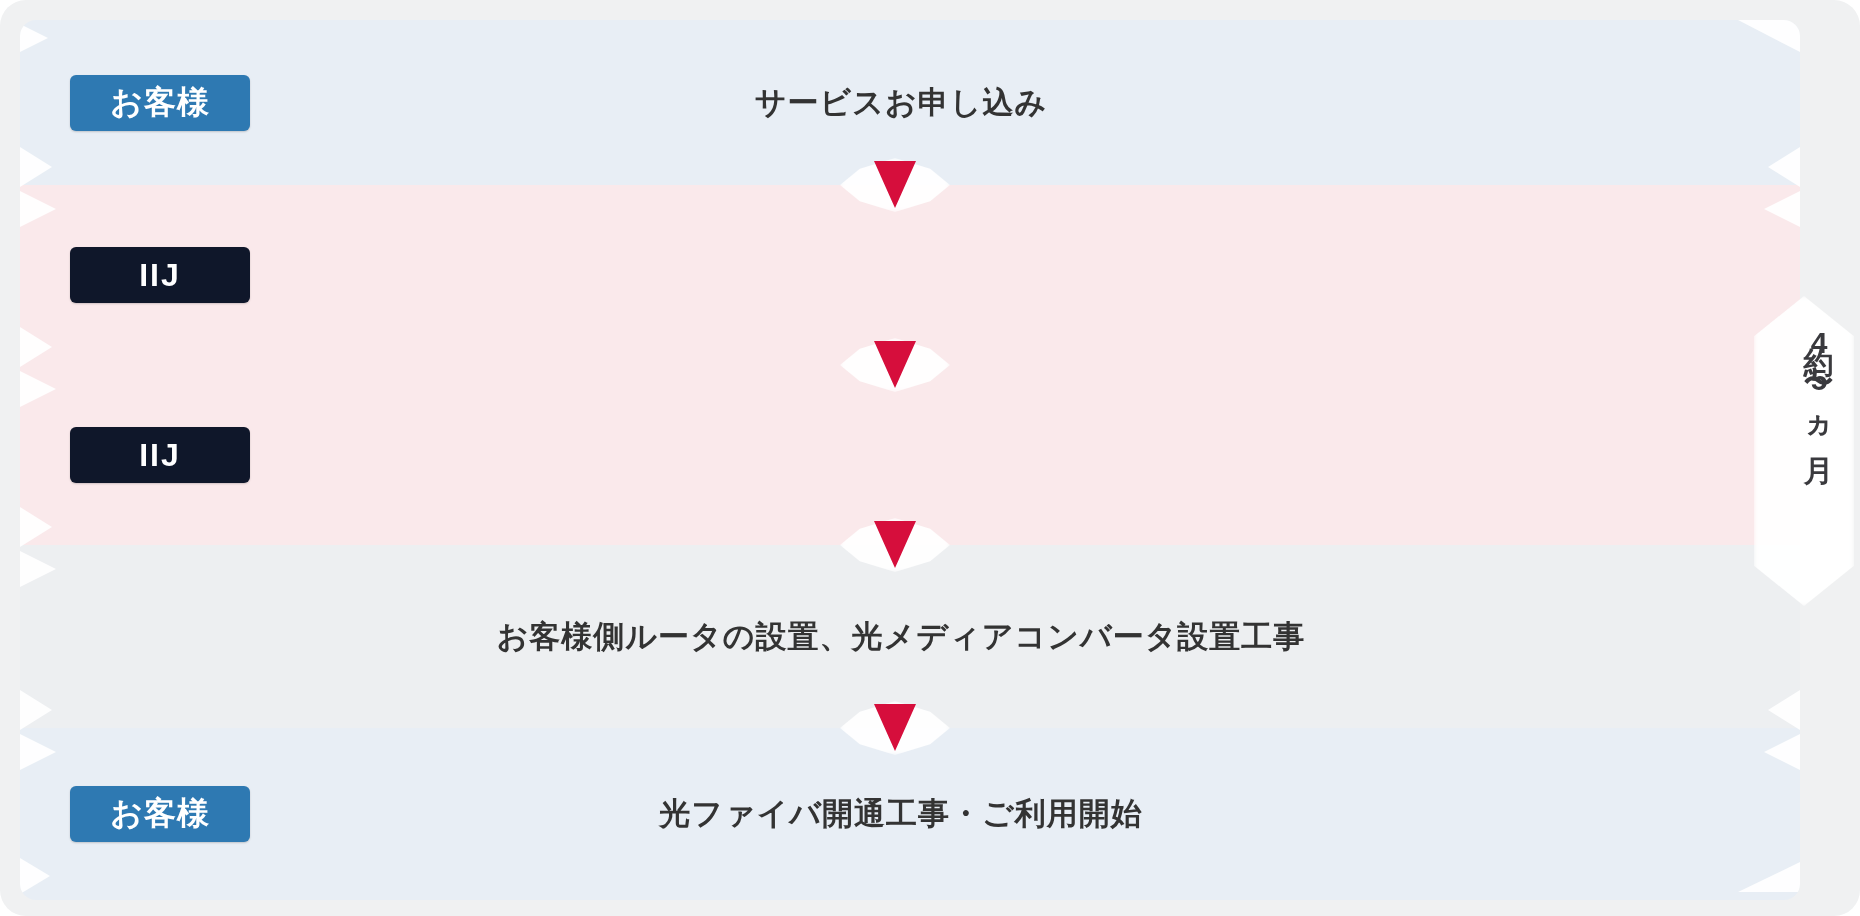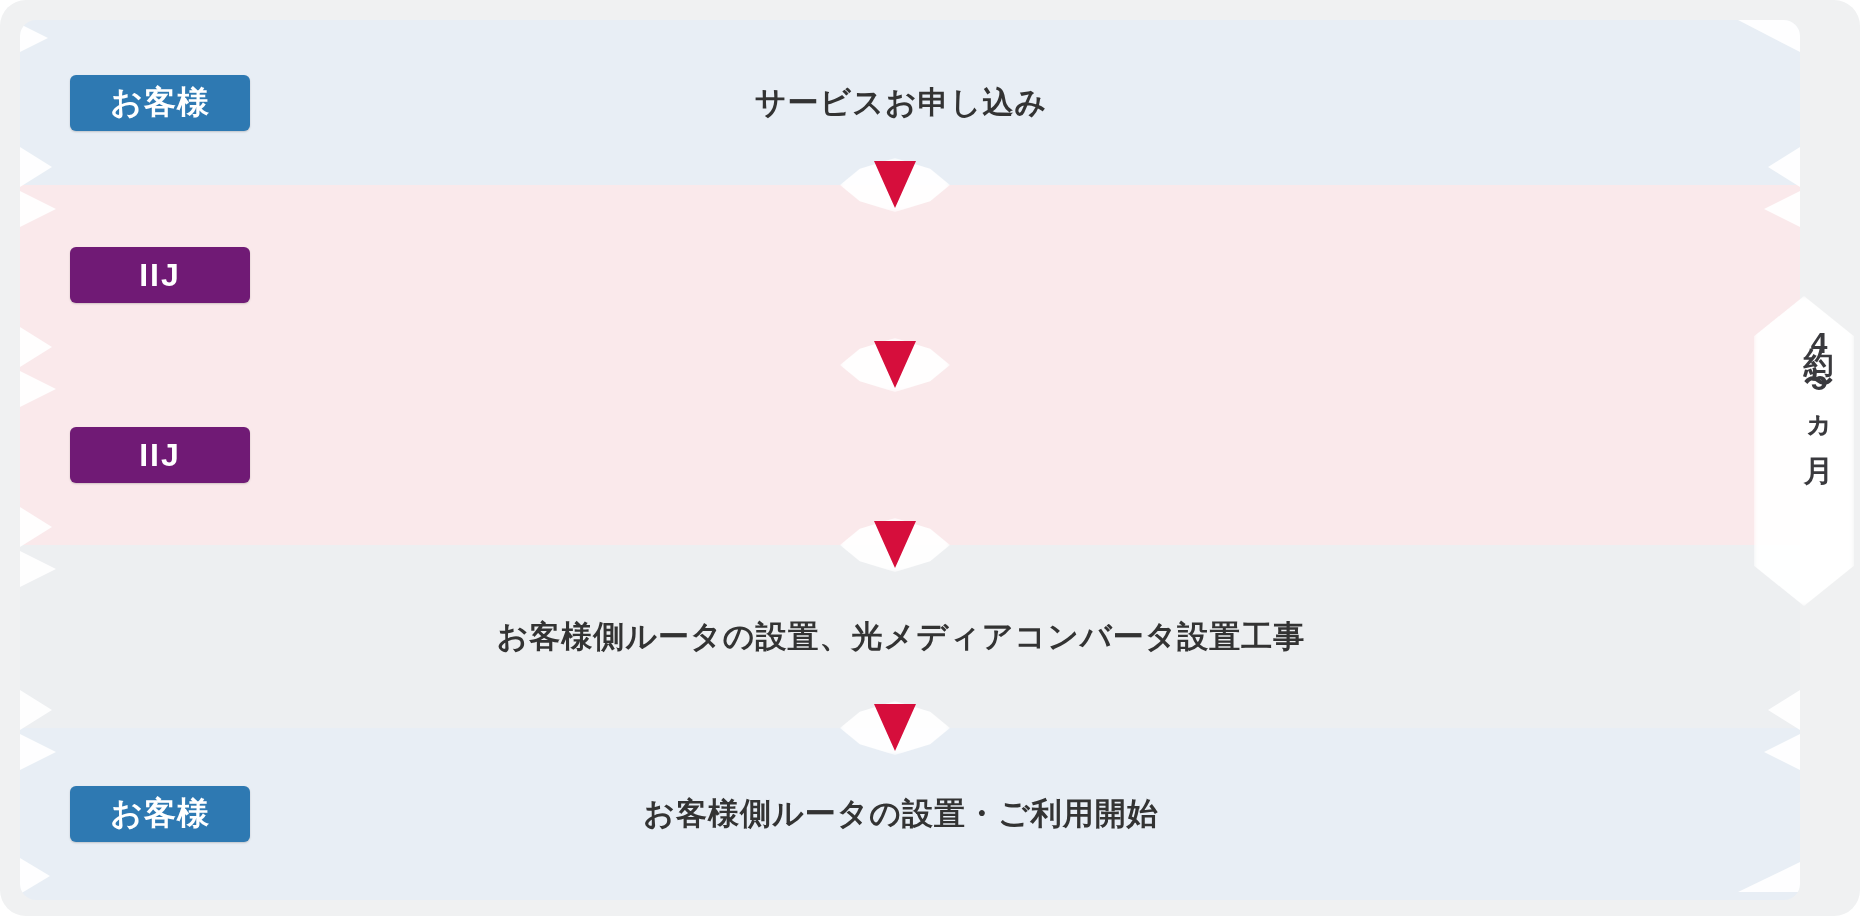--- a/index.html
+++ b/index.html
@@ -24,21 +24,21 @@
   .row-5 { height:172px; background:#e8eef5; }
 
   .badge {
     position:absolute; left:50px; top:50%; transform:translateY(-50%);
     width:180px; height:56px; border-radius:6px;
     display:flex; align-items:center; justify-content:center;
     color:#ffffff; font-size:32px; font-weight:bold; letter-spacing:1px;
     box-shadow:0 1px 2px rgba(0,0,0,.18);
   }
   .badge-customer { background:#2e79b2; }
-  .badge-iij     { background:#701a75; letter-spacing:2px; }
+  .badge-iij     { background:#0f172a; letter-spacing:2px; }
   .badge-tokai   { background:#757576; }
 
   .step-label {
     position:absolute; left:12px; right:30px; top:50%; transform:translateY(-50%);
     text-align:center; font-size:31px; font-weight:bold; color:#333333;
     letter-spacing:1px; white-space:nowrap;
   }
 
   
   .arrow {
@@ -123,21 +123,21 @@
     <section class="row row-4">
       <div class="step-label">お客様側ルータの設置、光メディアコンバータ設置工事</div>
       <div class="arrow">
         <div class="arrow-glow"></div>
         <div class="arrow-tri"></div>
       </div>
     </section>
 
     <section class="row row-5">
       <span class="badge badge-customer">お客様</span>
-      <div class="step-label">お客様側ルータの設置・ご利用開始</div>
+      <div class="step-label">光ファイバ開通工事・ご利用開始</div>
     </section>
 
     <div class="zig zl zig-a t165a"></div>
     <div class="zig zl zig-b t165b"></div>
     <div class="zig zl zig-a t345a"></div>
     <div class="zig zl zig-b t345b"></div>
     <div class="zig zl zig-a t525a"></div>
     <div class="zig zl zig-b t525b"></div>
     <div class="zig zl zig-a t708a"></div>
     <div class="zig zl zig-b t708b"></div>

